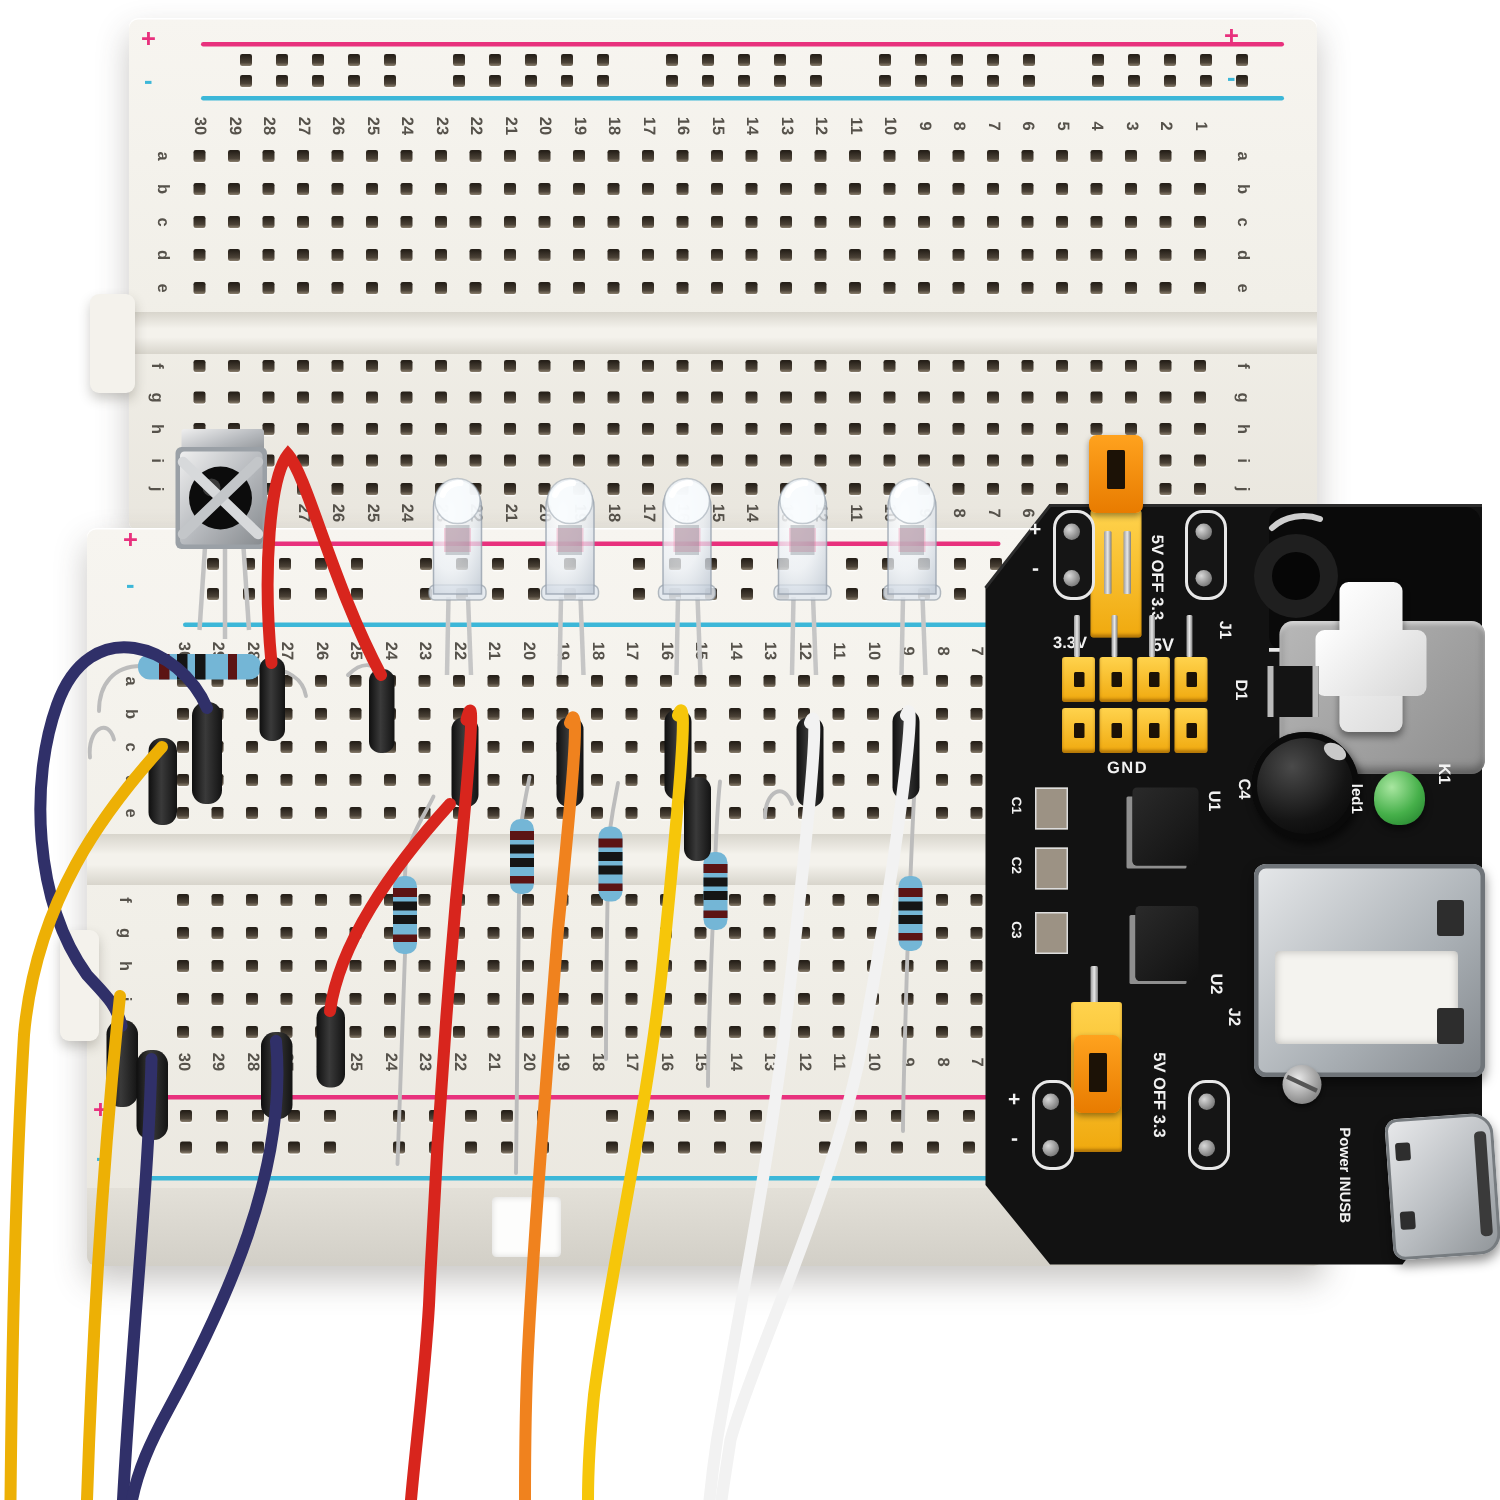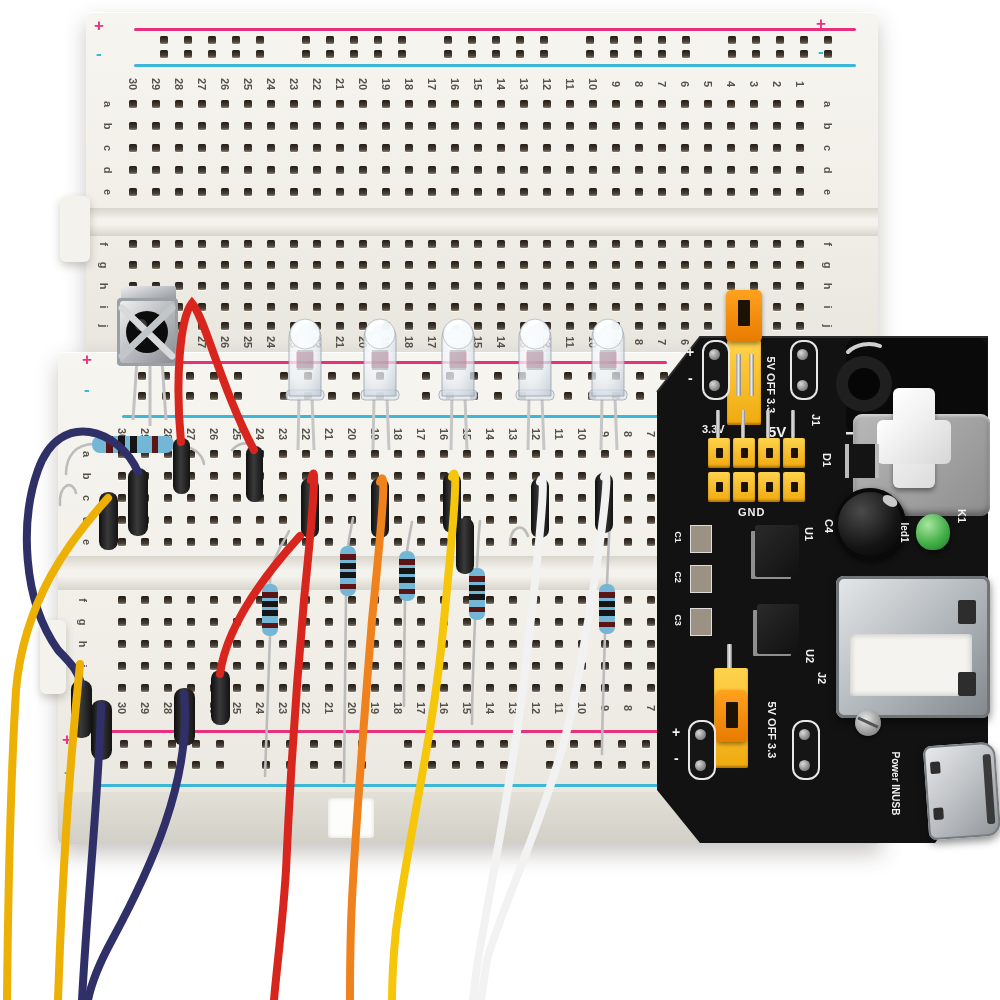--- a/index.html
+++ b/index.html
@@ -1183,21 +1183,21 @@
     </div>
     <div class="padpair" style="left:140px;top:48px;">
       <div class="pc" style="top:7px;"></div>
         <div class="pc" style="bottom:7px;"></div>
     </div>
     <span class="silk" style="left:36px;top:52px;font-size:14px;">+</span>
     <span class="silk" style="left:38px;top:78px;font-size:14px;">-</span>
     <span class="silk v" style="left:160px;top:122px;">J1</span>
 
     <span class="silk" style="left:52px;top:131px;font-size:11px;">3.3V</span>
-    <span class="silk" style="left:118px;top:131px;font-size:15px;">5V</span>
+    <span class="silk" style="left:118px;top:131px;font-size:12px;">5V</span>
     <div class="pin" style="left:66px;top:118px;width:4px;height:28px;"></div>
     <div class="pin" style="left:91px;top:118px;width:4px;height:28px;"></div>
     <div class="pin" style="left:116px;top:118px;width:4px;height:28px;"></div>
     <div class="pin" style="left:141px;top:118px;width:4px;height:28px;"></div>
     <div id="gndheader" class="mpart" style="left:58px;top:146px;width:100px;height:68px;">
         <div class="yellowcell" style="left:0px;top:0px;width:22px;height:30px;">
           <div class="slot" style="left:8px;top:10px;width:7px;height:10px;"></div>
         </div>
         <div class="yellowcell" style="left:25px;top:0px;width:22px;height:30px;">
           <div class="slot" style="left:8px;top:10px;width:7px;height:10px;"></div>

